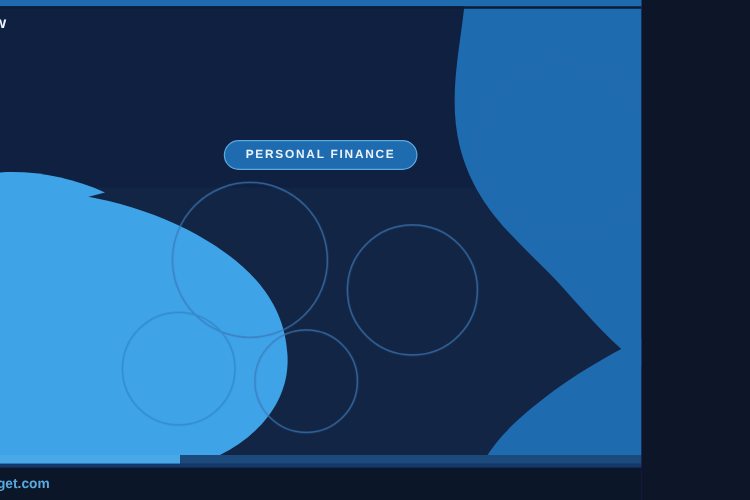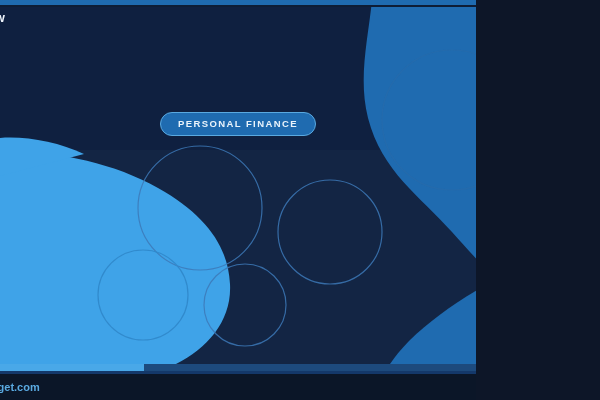--- a/index.html
+++ b/index.html
@@ -9,21 +9,21 @@
   }
   body {
     width: 600px;
     height: 400px;
     overflow: hidden;
     font-family: "Liberation Sans", sans-serif;
   }
 
   #stage {
     position: relative;
-    width: 476px;
+    width: 513px;
     height: 400px;
     overflow: hidden;
     background: #4c1d95;
   }
 
   
   .bg-svg {
     position: absolute;
     left: 0;
     top: 0;

